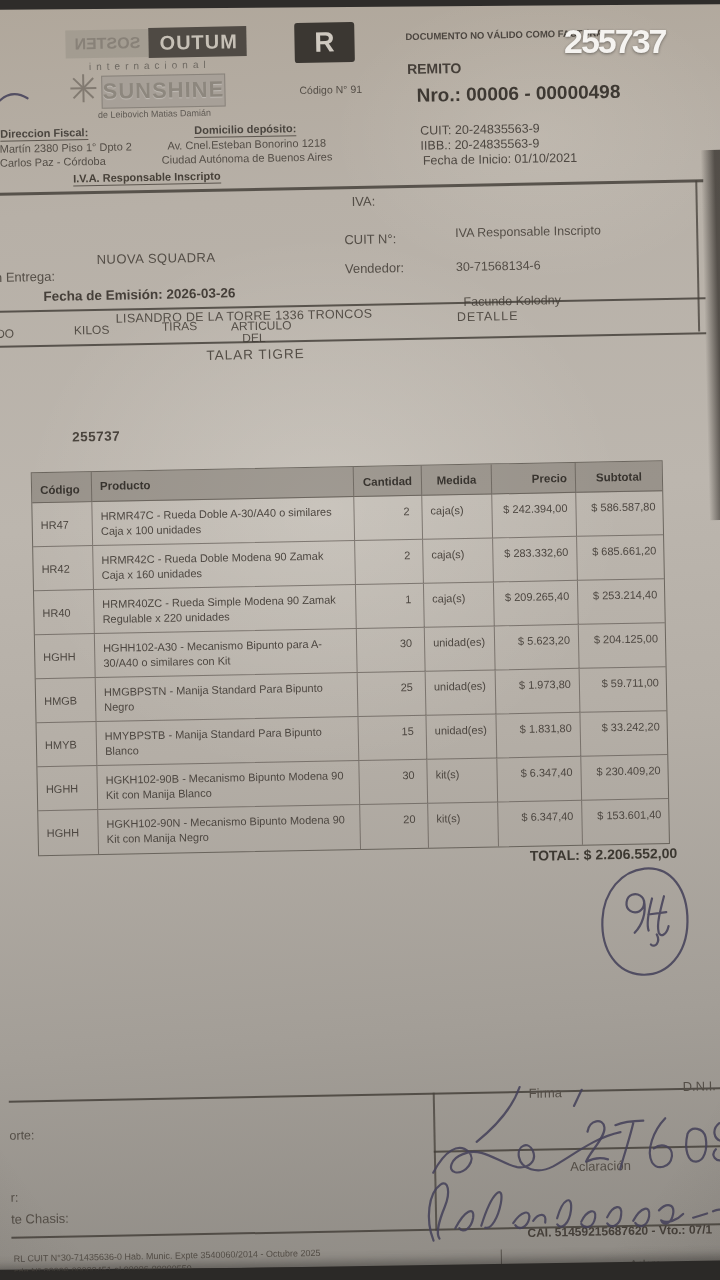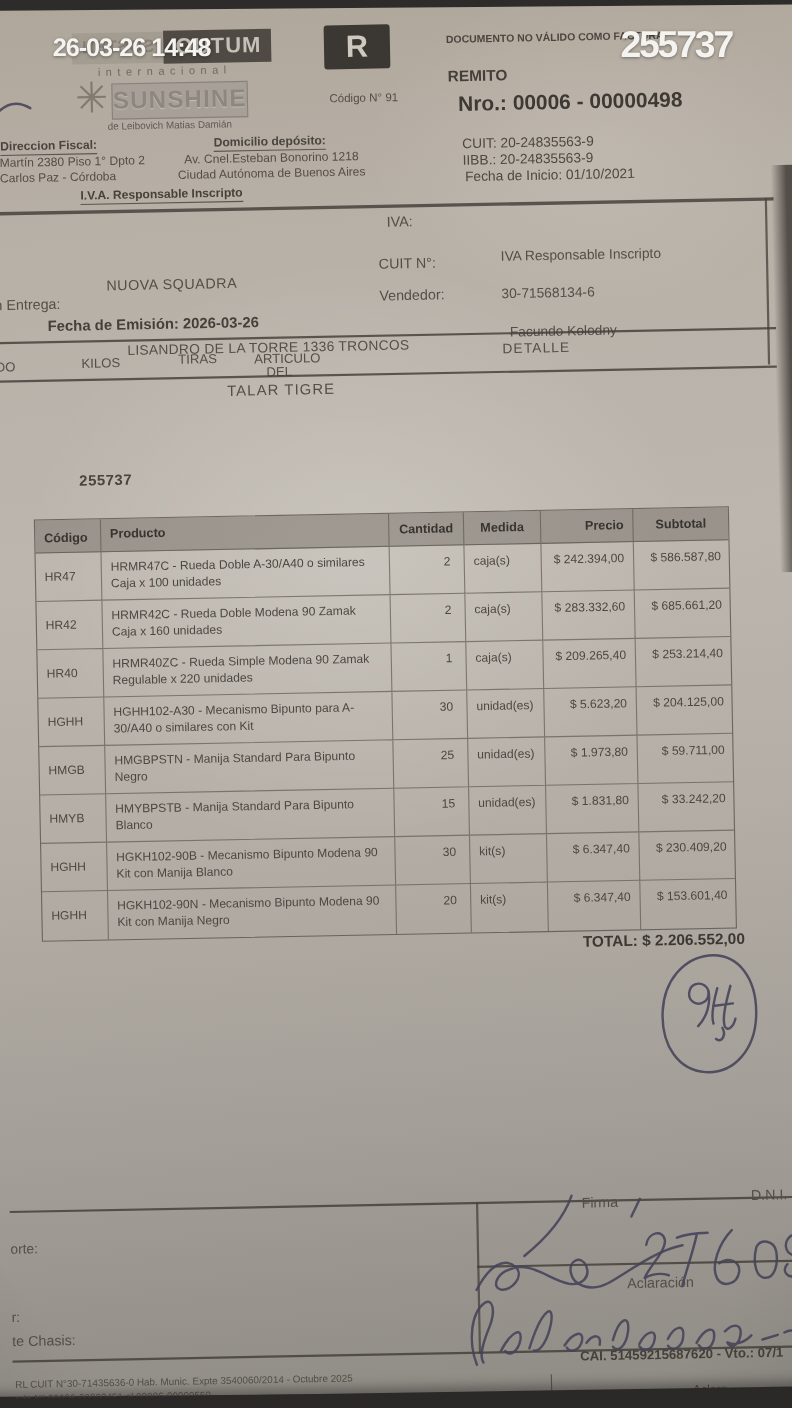--- a/index.html
+++ b/index.html
@@ -254,15 +254,14 @@
       <path d="M136,50 C142,30 152,26 150,42 C148,56 140,62 136,56 M160,54 C166,42 176,40 174,50 C172,60 164,62 160,56"></path>
       <path d="M186,50 C192,38 202,36 200,48 C199,58 190,62 186,56 M212,54 C220,40 230,38 228,50 C226,60 218,62 214,56"></path>
       <path d="M238,44 C246,36 254,38 252,48 C250,58 242,60 240,54 C246,58 256,54 262,48 M272,52 l14,-4 M292,46 c4,-2 8,-2 10,0"></path>
     </svg>
   </div>
 
   <div class="vignette"></div>
   <div class="edge-right"></div>
   <div class="edge-bottom"></div>
 
-  <div class="cam cam-ts">26-03-26 14:48</div>
   <div class="cam cam-id">255737</div>
 </div>
 
 </body></html>

